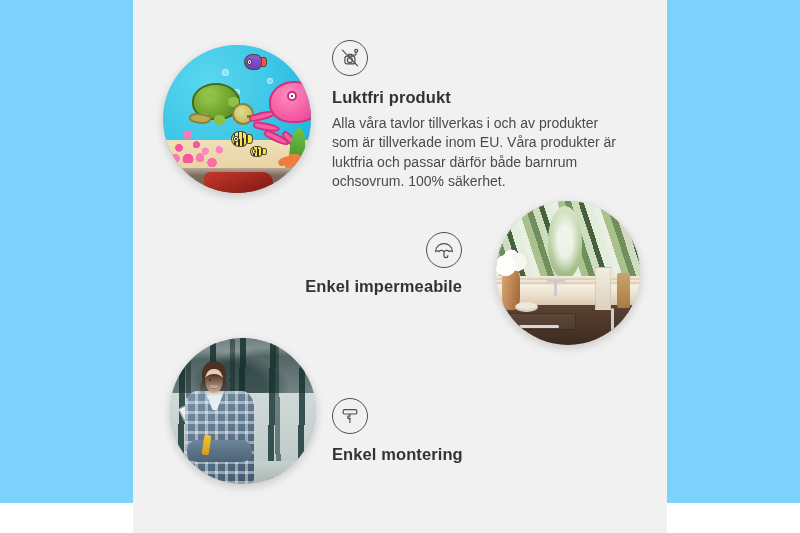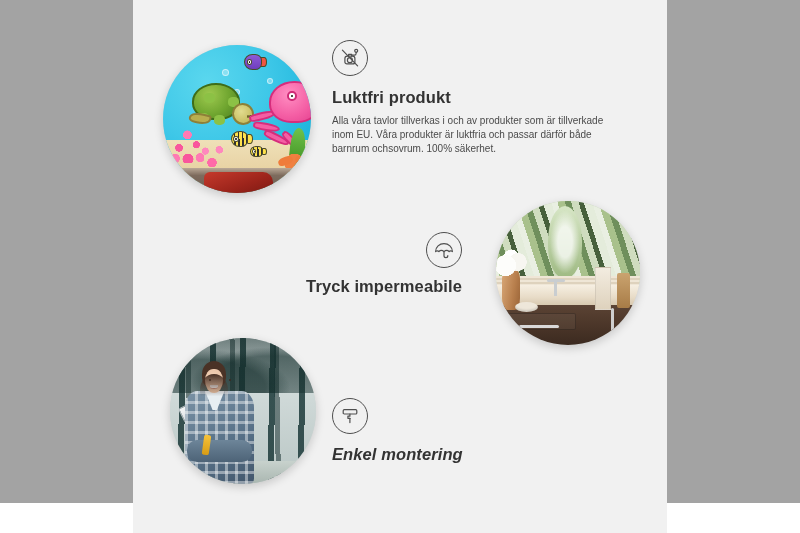--- a/index.html
+++ b/index.html
@@ -10,21 +10,21 @@
   body {
     width: 800px;
     height: 533px;
     font-family: "Liberation Sans", sans-serif;
     overflow: hidden;
   }
   #stage {
     position: relative;
     width: 800px;
     height: 503px;
-    background: #a3a3a3;
+    background: #7dd3fc;
   }
   
   #panel {
     position: absolute;
     left: 133px;
     top: 0px;
     width: 534px;
     height: 533px;
     background: #f1f1f1;
   }
@@ -446,39 +446,39 @@
     justify-content: center;
     box-sizing: border-box;
   }
   .feature-title {
     font-size: 16.5px;
     font-weight: bold;
     color: #333333;
     letter-spacing: .1px;
   }
   .feature-desc {
-    font-size: 10px;
+    font-size: 14px;
     color: #4a4a4a;
     line-height: 1.38;
   }
 
   
   #feature-odour { left: 332px; top: 40px; width: 290px; text-align: left; }
   #feature-odour .icon-circle { margin-bottom: 12px; }
   #feature-odour .feature-title { margin-bottom: 7px; }
 
   
   #feature-water { left: 190px; top: 232px; width: 272px; text-align: right; }
   #feature-water .icon-row { display: flex; justify-content: flex-end; margin-bottom: 9px; }
   #feature-water .feature-title { margin-bottom: 6px; }
 
   
   #feature-mount { left: 332px; top: 398px; width: 280px; text-align: left; }
   #feature-mount .icon-circle { margin-bottom: 11px; }
-  #feature-mount .feature-title { margin-bottom: 6px; font-style: italic; }
+  #feature-mount .feature-title { margin-bottom: 6px; }
 </style>
 </head>
 <body>
 
 <div id="stage">
 
   <div id="panel"></div>
 
   <div class="circle" id="circle-ocean">
     <div class="layer sea"></div>
@@ -584,21 +584,21 @@
 
   <div class="feature" id="feature-water">
     <div class="icon-row">
       <div class="icon-circle">
         <svg width="24" height="24" viewBox="0 0 24 24" fill="none" stroke="#4f4f4f" stroke-width="1.2" stroke-linecap="round" stroke-linejoin="round">
           <path d="M3.6 13.6c0-4.6 3.8-8 8.4-8s8.4 3.4 8.4 8c0 0-1.9-1.7-3.3 0-1.4-1.7-3.4-1.7-5.1 0-1.7-1.7-3.7-1.7-5.1 0-1.4-1.7-3.3 0-3.3 0z"></path>
           <path d="M12 13.6v4.1a1.9 1.9 0 0 0 3.8 0"></path>
         </svg>
       </div>
     </div>
-    <div class="feature-title">Tryck impermeabile</div>
+    <div class="feature-title">Enkel impermeabile</div>
   </div>
 
   <div class="feature" id="feature-mount">
     <div class="icon-circle">
       <svg width="24" height="24" viewBox="0 0 24 24" fill="none" stroke="#4f4f4f" stroke-width="1.2" stroke-linecap="round" stroke-linejoin="round">
         <rect x="5.2" y="5.6" width="13.6" height="4.4" rx="1.1"></rect>
         <path d="M11.9 10v2.2h-2v2.1h2"></path>
         <path d="M11.9 14.3v4.3"></path>
       </svg>
     </div>

